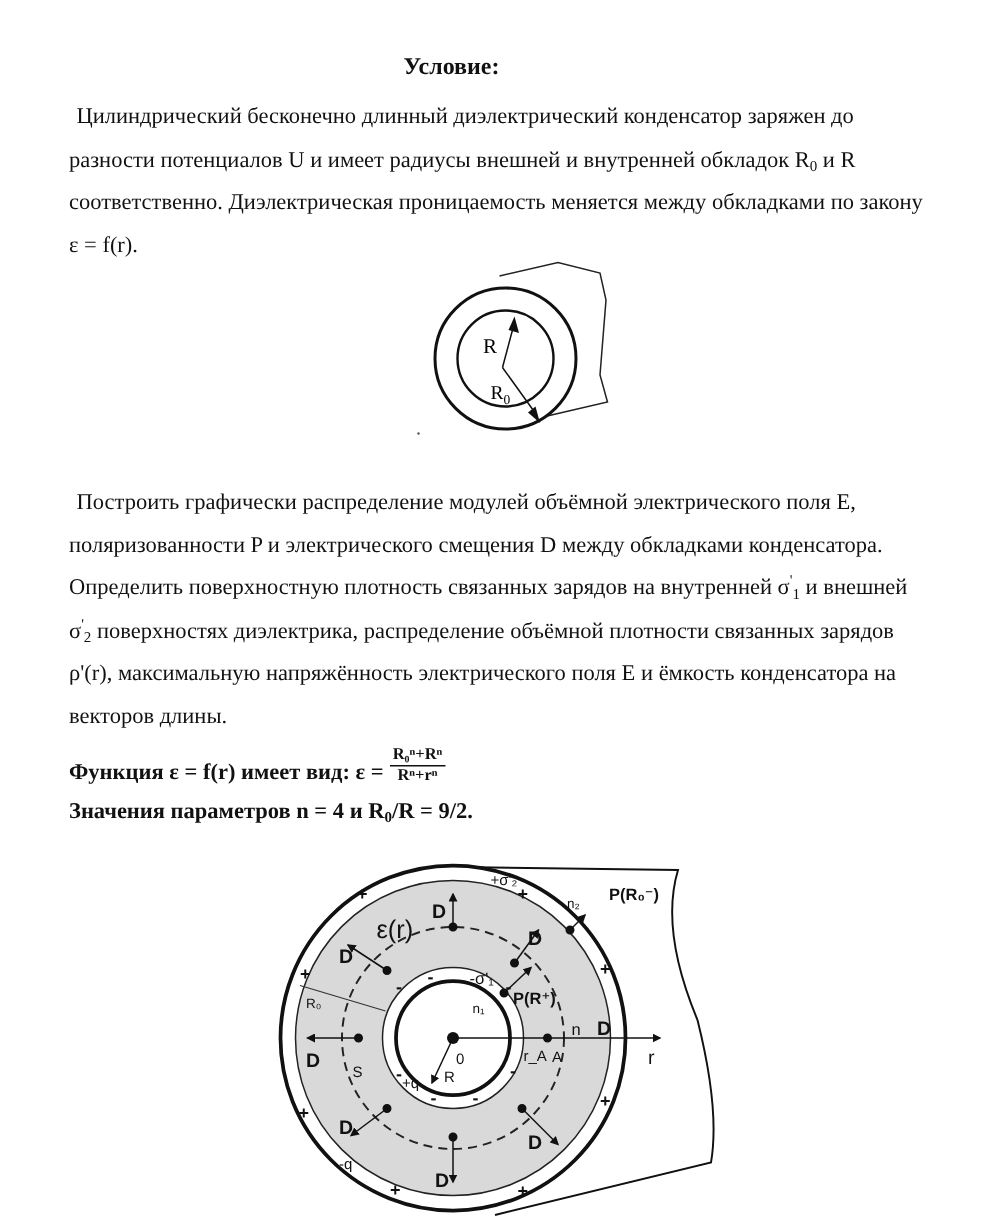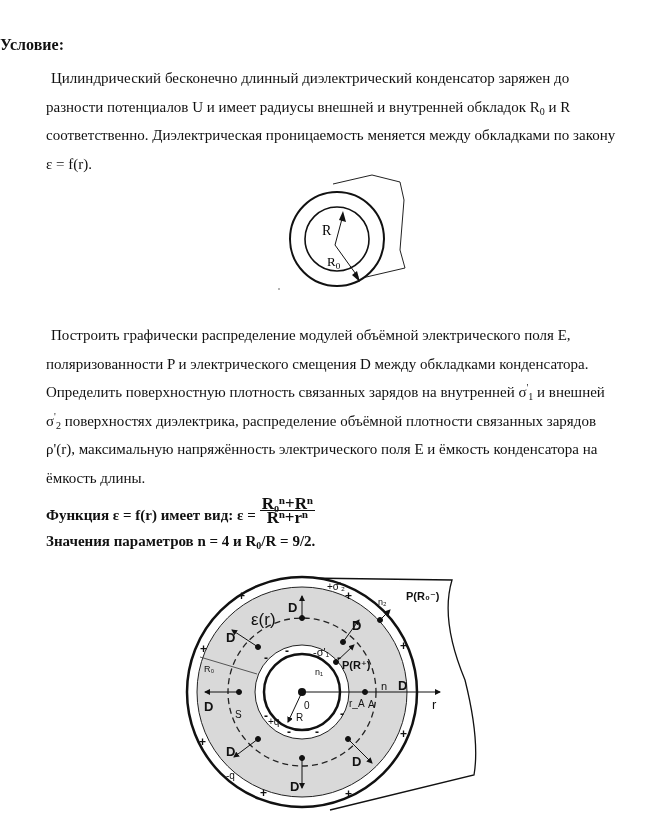--- a/index.html
+++ b/index.html
@@ -1,28 +1,28 @@
 <!DOCTYPE html>
 <html><head>
 <meta charset="utf-8">
 <style>
   html, body { margin: 0; padding: 0; background: #ffffff; }
   body { width: 666px; height: 815px; position: relative; overflow: hidden;
          font-family: "Liberation Serif", "DejaVu Serif", serif; color: #111; }
-  .title { position: absolute; top: 36px; left: 0; width: 602px; 
+  .title { position: absolute; top: 36px; left: 0; width: 602px; text-align: center;
            font-weight: bold; font-size: 16px; }
   .para { position: absolute; left: 46px; width: 600px; font-size: 15px; line-height: 28.5px; }
   .p1 { top: 64px; }
   .p2 { top: 321px; }
   .indent { padding-left: 5px; }
   sub { font-size: 10px; vertical-align: -3px; line-height: 0; }
   sup { font-size: 10px; line-height: 0; }
   .bold-line { position: absolute; left: 46px; font-weight: bold; font-size: 15px; }
   .func { top: 497px; display: flex; align-items: flex-end; }
-  .frac { display: inline-flex; flex-direction: column; align-items: center; margin-left: 4px; font-size: 17px; }
+  .frac { display: inline-flex; flex-direction: column; align-items: center; margin-left: 4px; font-size: 11px; }
   .frac .num { border-bottom: 1px solid #111; padding: 0 2px; line-height: 13px; }
   .frac .den { padding: 0 2px; line-height: 13px; }
   .params { top: 533px; }
   svg { position: absolute; left: 0; }
   .fig1 { top: 0; }
   .fig2 { top: 0; }
   .lbl { font-family: "Liberation Sans", "DejaVu Sans", sans-serif; }
 </style>
 </head>
 <body>
@@ -48,21 +48,21 @@
   <text x="327" y="266" font-size="13" font-family="Liberation Serif, serif"><tspan>R</tspan><tspan dy="3" font-size="9">0</tspan></text>
   <circle cx="279" cy="289" r="0.8" fill="#555"></circle>
 </svg>
 
 <div class="para p2">
   <div class="indent"><span>Построить графически распределение модулей объёмной электрического поля E,</span></div>
   <div><span>поляризованности P и электрического смещения D между обкладками конденсатора.</span></div>
   <div><span>Определить поверхностную плотность связанных зарядов на внутренней σ</span><sup>'</sup><sub>1</sub><span> и внешней</span></div>
   <div><span>σ</span><sup>'</sup><sub>2</sub><span> поверхностях диэлектрика, распределение объёмной плотности связанных зарядов</span></div>
   <div><span>ρ'(r), максимальную напряжённость электрического поля E и ёмкость конденсатора на</span></div>
-  <div><span>ёмкость длины.</span></div>
+  <div><span>векторов длины.</span></div>
 </div>
 
 <div class="bold-line func">
   <span>Функция ε = f(r) имеет вид: ε =</span>
   <span class="frac">
     <span class="num">R₀ⁿ+Rⁿ</span>
     <span class="den">Rⁿ+rⁿ</span>
   </span>
 </div>
 

